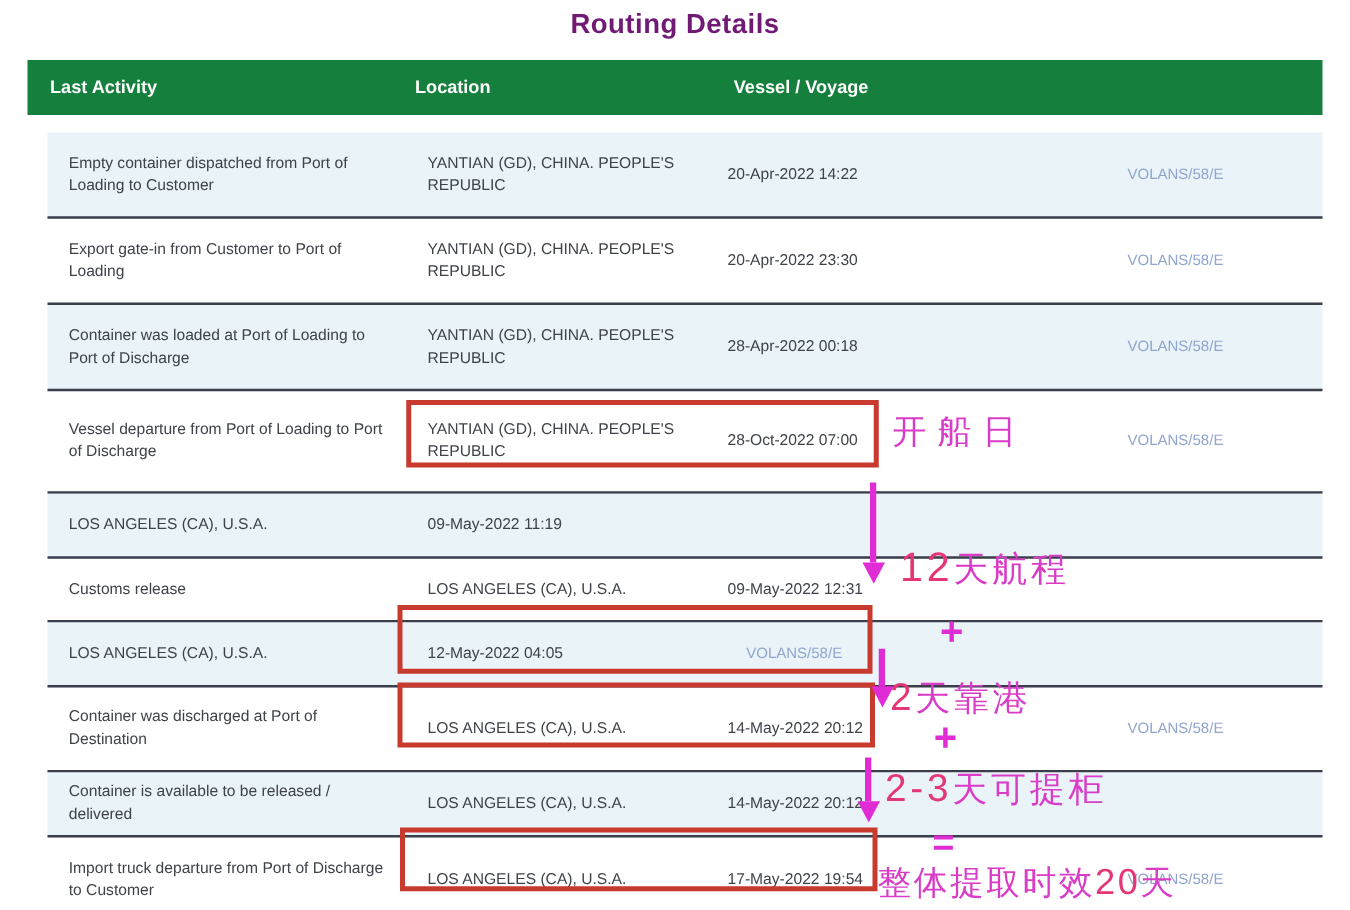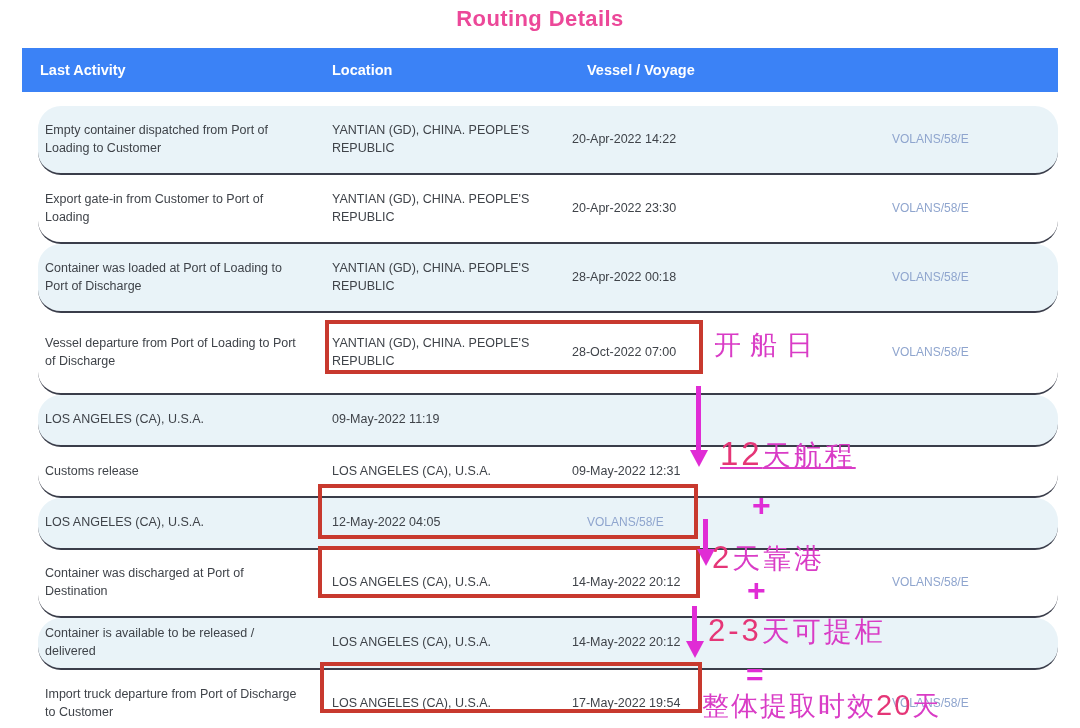--- a/index.html
+++ b/index.html
@@ -1,33 +1,33 @@
 <!DOCTYPE html>
 <html><head>
 <meta charset="utf-8">
 <style>
   * { margin:0; padding:0; box-sizing:border-box; }
   html,body { width:1080px; height:728px; background:#ffffff; overflow:hidden;
               font-family:"Liberation Sans", sans-serif; position:relative; }
 
   .page-title { position:absolute; top:6px; left:0; width:1080px; text-align:center;
-                font-size:22px; font-weight:700; color:#ec4899; letter-spacing:0.4px; }
+                font-size:22px; font-weight:700; color:#701a75; letter-spacing:0.4px; }
 
   .table-wrap { position:absolute; left:22px; top:48px; width:1036px; }
 
-  .thead { height:44px; background:#3b82f6; display:grid;
+  .thead { height:44px; background:#15803d; display:grid;
            grid-template-columns:292px 240px 305px 1fr; padding-left:18px;
            align-items:center; color:#ffffff; font-size:14.5px; font-weight:700; }
   .thead .hcell-vessel { padding-left:15px; }
 
   .tbody { margin-left:16px; margin-top:14px; width:1020px; }
 
   .row { display:grid; grid-template-columns:287px 240px 305px 1fr;
-         padding-left:7px; align-items:center;
-         border-bottom:2px solid #3a3d4a; overflow:hidden;border-radius:23px; }
+         padding-left:17px; align-items:center;
+         border-bottom:2px solid #3a3d4a; overflow:hidden; }
   .row:nth-child(odd) { background:#e9f3f8; }
   .row:nth-child(1), .row:nth-child(2), .row:nth-child(3) { height:69px; }
   .row:nth-child(4) { height:82px; }
   .row:nth-child(5) { height:52px; }
   .row:nth-child(6) { height:51px; }
   .row:nth-child(7) { height:52px; }
   .row:nth-child(8) { height:68px; }
   .row:nth-child(9) { height:52px; }
   .row:nth-child(10){ height:68px; border-bottom:none; }
 
@@ -50,21 +50,21 @@
   .arrow::after { content:""; position:absolute; left:50%; transform:translateX(-50%);
                   top:100%; border-left:9px solid transparent;
                   border-right:9px solid transparent; border-top:17px solid #e02cd5; }
   .arrow-1 { left:696px; top:386px; height:64px; }
   .arrow-2 { left:703px; top:519px; height:30px; }
   .arrow-3 { left:692px; top:606px; height:35px; }
 
   .ann { position:absolute; white-space:nowrap; color:#d93cc6; }
   .ann .num { color:#e53677; }
   .ann-departure { left:714px; top:327px; font-size:27px; letter-spacing:9px; }
-  .ann-transit   { left:720px; top:435px; font-size:28px; letter-spacing:3px;text-decoration:underline; }
+  .ann-transit   { left:720px; top:435px; font-size:28px; letter-spacing:3px; }
   .ann-transit .num { font-size:33px; }
   .ann-plus-1    { left:752px; top:487px; font-size:32px; font-weight:700; color:#e02cd5; }
   .ann-berth     { left:712px; top:540px; font-size:28px; letter-spacing:3px; }
   .ann-berth .num { font-size:31px; }
   .ann-plus-2    { left:747px; top:572px; font-size:32px; font-weight:700; color:#e02cd5; }
   .ann-pickup    { left:708px; top:613px; font-size:28px; letter-spacing:3px; }
   .ann-pickup .num { font-size:31px; }
   .ann-equals    { left:746px; top:658px; font-size:30px; font-weight:700; color:#e02cd5; }
   .ann-total     { left:702px; top:688px; font-size:27px; letter-spacing:2px; }
   .ann-total .num { font-size:29px; }

